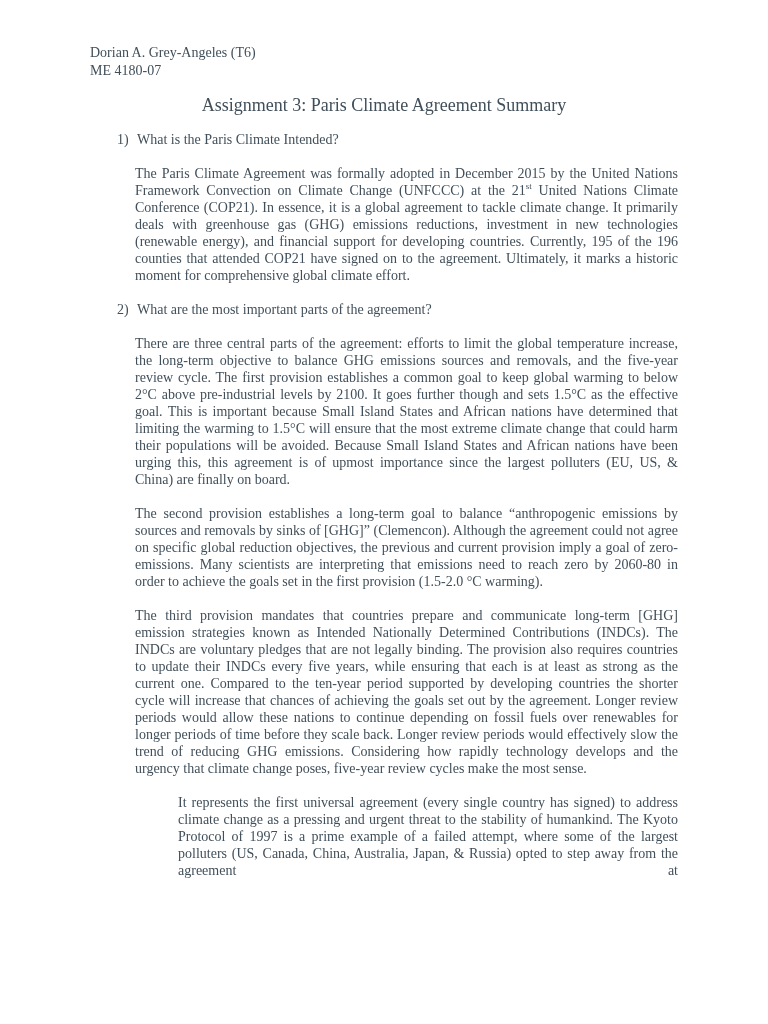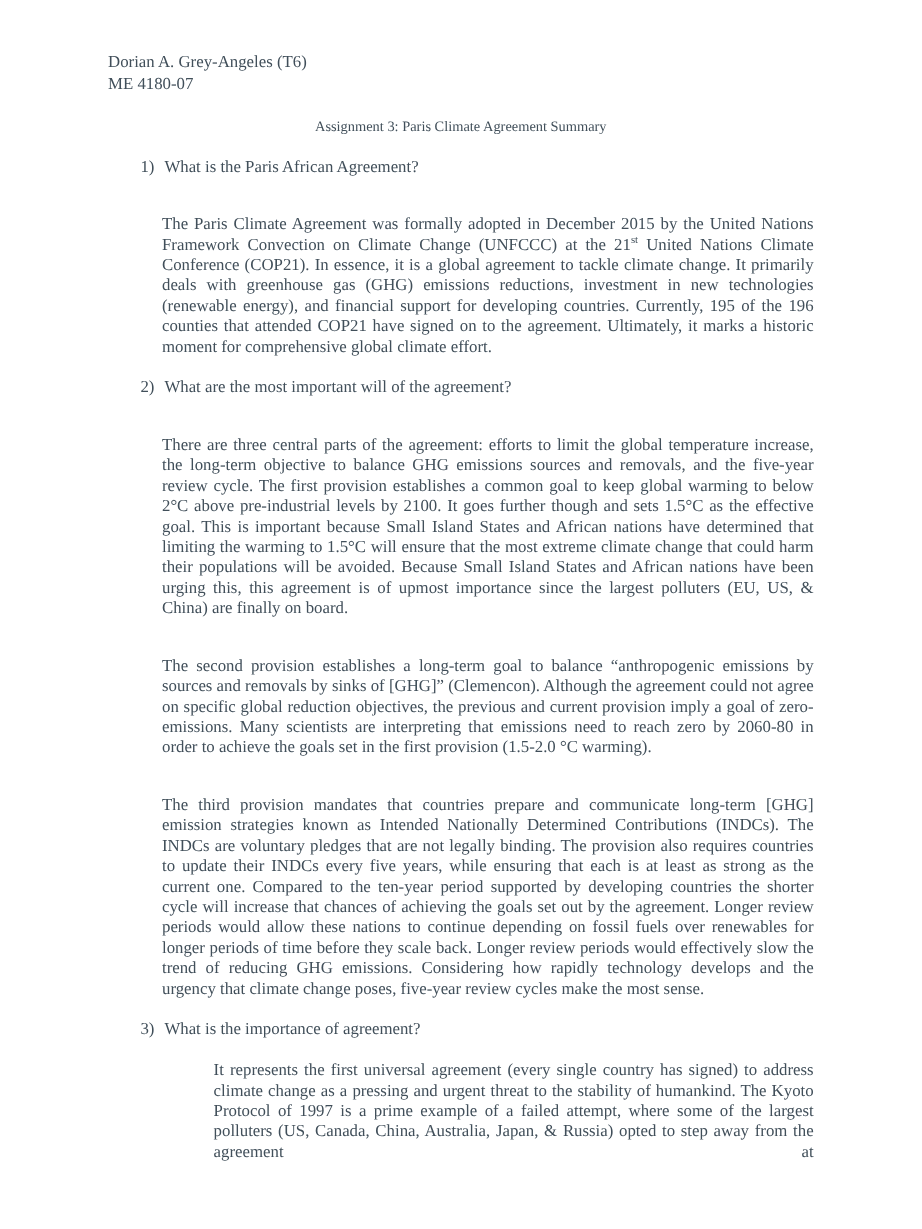--- a/index.html
+++ b/index.html
@@ -19,21 +19,21 @@
     font-family: "Liberation Serif", "DejaVu Serif", serif;
     color: #414f5a;
     font-size: 14px;
   }
   .hdr div {
     line-height: 18px;
     white-space: nowrap;
   }
   .title {
     margin: 17px 0 0 0;
-    font-size: 12px;
+    font-size: 18px;
     font-weight: normal;
     text-align: center;
     line-height: 17px;
   }
   .qrow {
     margin-top: 17px;
     padding-left: 27px;
     line-height: 17px;
   }
   .qnum {
@@ -42,21 +42,21 @@
   }
   .subrow {
     padding-left: 63px;
     line-height: 17px;
   }
   .subnum {
     display: inline-block;
     width: 20px;
   }
   p.body {
-    margin: 31px 0 0 45px;
+    margin: 17px 0 0 45px;
     text-align: justify;
     line-height: 17px;
   }
   p.body-sub {
     margin: 17px 0 0 88px;
     text-align: justify;
     text-align-last: justify;
     line-height: 17px;
   }
   sup {
@@ -70,35 +70,32 @@
 <div class="page">
 
   <div class="hdr">
     <div>Dorian A. Grey-Angeles (T6)</div>
     <div>ME 4180-07</div>
   </div>
 
   <h1 class="title">Assignment 3: Paris Climate Agreement Summary</h1>
 
   <div class="qrow">
-    <span class="qnum">1)</span><span>What is the Paris African Agreement?</span>
+    <span class="qnum">1)</span><span>What is the Paris Climate Intended?</span>
   </div>
 
   <p class="body"><span>The Paris Climate Agreement was formally adopted in December 2015 by the United Nations Framework Convection on Climate Change (UNFCCC) at the 21</span><sup>st</sup><span> United Nations Climate Conference (COP21). In essence, it is a global agreement to tackle climate change. It primarily deals with greenhouse gas (GHG) emissions reductions, investment in new technologies (renewable energy), and financial support for developing countries. Currently, 195 of the 196 counties that attended COP21 have signed on to the agreement. Ultimately, it marks a historic moment for comprehensive global climate effort.</span></p>
 
   <div class="qrow">
-    <span class="qnum">2)</span><span>What are the most important will of the agreement?</span>
+    <span class="qnum">2)</span><span>What are the most important parts of the agreement?</span>
   </div>
 
   <p class="body">There are three central parts of the agreement: efforts to limit the global temperature increase, the long-term objective to balance GHG emissions sources and removals, and the five-year review cycle. The first provision establishes a common goal to keep global warming to below 2°C above pre-industrial levels by 2100. It goes further though and sets 1.5°C as the effective goal. This is important because Small Island States and African nations have determined that limiting the warming to 1.5°C will ensure that the most extreme climate change that could harm their populations will be avoided. Because Small Island States and African nations have been urging this, this agreement is of upmost importance since the largest polluters (EU, US, &amp; China) are finally on board.</p>
 
   <p class="body">The second provision establishes a long-term goal to balance “anthropogenic emissions by sources and removals by sinks of [GHG]” (Clemencon). Although the agreement could not agree on specific global reduction objectives, the previous and current provision imply a goal of zero-emissions. Many scientists are interpreting that emissions need to reach zero by 2060-80 in order to achieve the goals set in the first provision (1.5-2.0 °C warming).</p>
 
   <p class="body">The third provision mandates that countries prepare and communicate long-term [GHG] emission strategies known as Intended Nationally Determined Contributions (INDCs). The INDCs are voluntary pledges that are not legally binding. The provision also requires countries to update their INDCs every five years, while ensuring that each is at least as strong as the current one. Compared to the ten-year period supported by developing countries the shorter cycle will increase that chances of achieving the goals set out by the agreement. Longer review periods would allow these nations to continue depending on fossil fuels over renewables for longer periods of time before they scale back. Longer review periods would effectively slow the trend of reducing GHG emissions. Considering how rapidly technology develops and the urgency that climate change poses, five-year review cycles make the most sense.</p>
 
-  <div class="qrow">
-    <span class="qnum">3)</span><span>What is the importance of agreement?</span>
-  </div>
 
 
   <p class="body-sub">It represents the first universal agreement (every single country has signed) to address climate change as a pressing and urgent threat to the stability of humankind. The Kyoto Protocol of 1997 is a prime example of a failed attempt, where some of the largest polluters (US, Canada, China, Australia, Japan, &amp; Russia) opted to step away from the agreement at</p>
 
 </div>
 
 </body></html>

